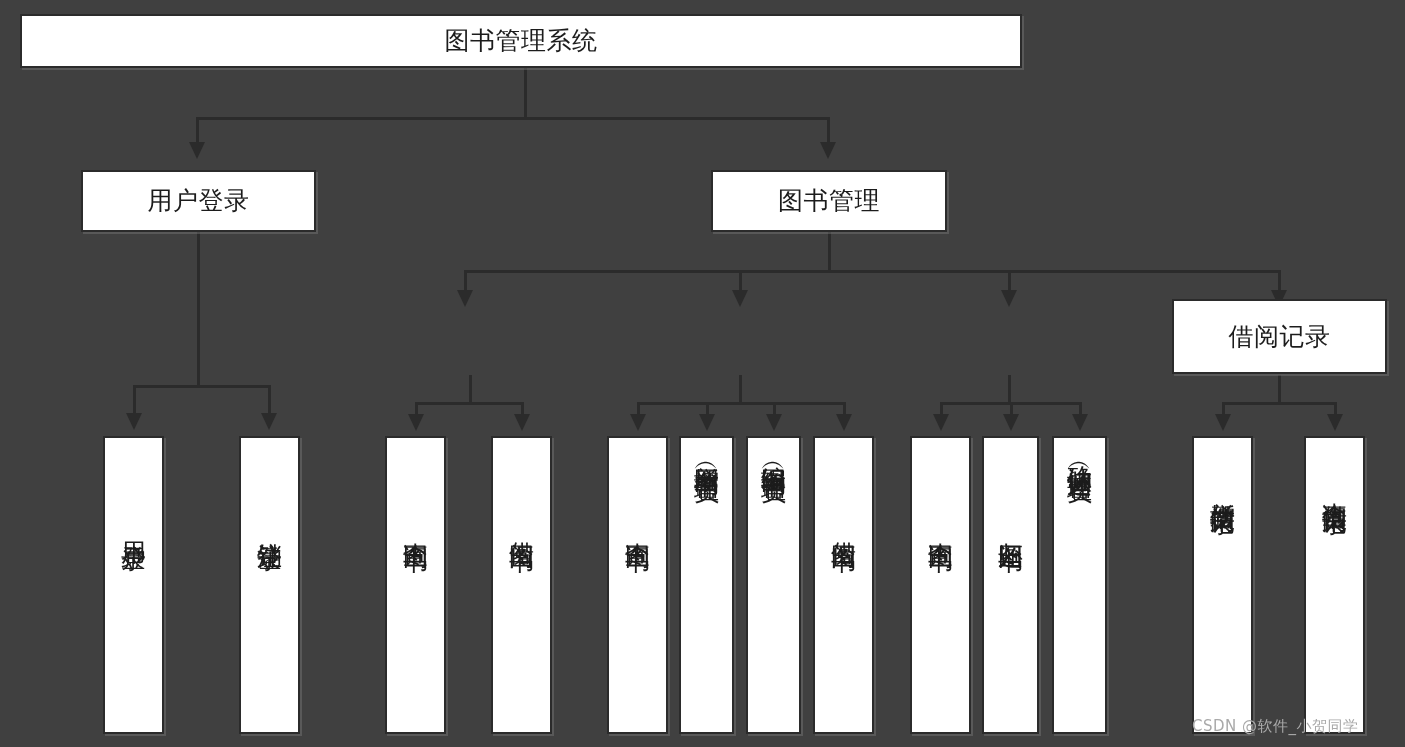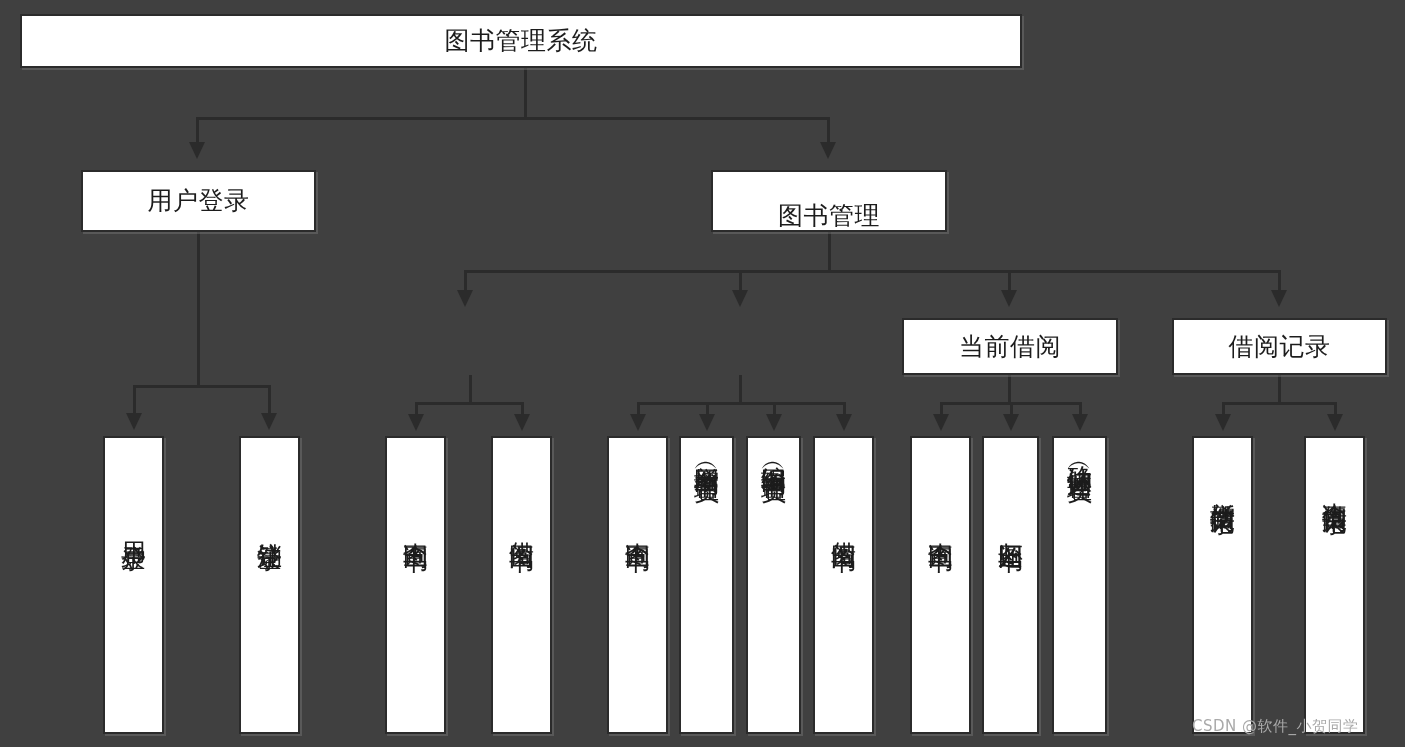--- a/index.html
+++ b/index.html
@@ -145,31 +145,28 @@
   <div class="arrow" style="left:1327px; top:414px;"></div>
 
   <div class="node horiz root" style="left:20px; top:14px; width:1002px; height:54px;">
     <span class="lbl">图书管理系统</span>
   </div>
 
   <div class="node horiz" style="left:81px; top:170px; width:235px; height:62px;">
     <span class="lbl">用户登录</span>
   </div>
 
-  <div class="node horiz" style="left:711px; top:170px; width:236px; height:62px;align-items:flex-end;">
+  <div class="node horiz" style="left:711px; top:170px; width:236px; height:62px;">
     <span class="lbl">图书管理</span>
   </div>
 
 
 
-  <div class="node horiz" style="left:902px; top:318px; width:216px; height:57px;">
-    <span class="lbl">当前借阅</span>
-  </div>
-
-  <div class="node horiz" style="left:1172px; top:318px; width:215px; height:57px;align-items:center;">
+
+  <div class="node horiz" style="left:1172px; top:299px; width:215px; height:75px;align-items:center;">
     <span class="lbl">借阅记录</span>
   </div>
 
   <div class="node vert" style="left:103px; top:436px; width:61px; height:298px; padding-top:84px;">
     <span class="lbl">用户登录</span>
   </div>
   <div class="node vert" style="left:239px; top:436px; width:61px; height:298px; padding-top:84px;">
     <span class="lbl">注销登录</span>
   </div>
 

